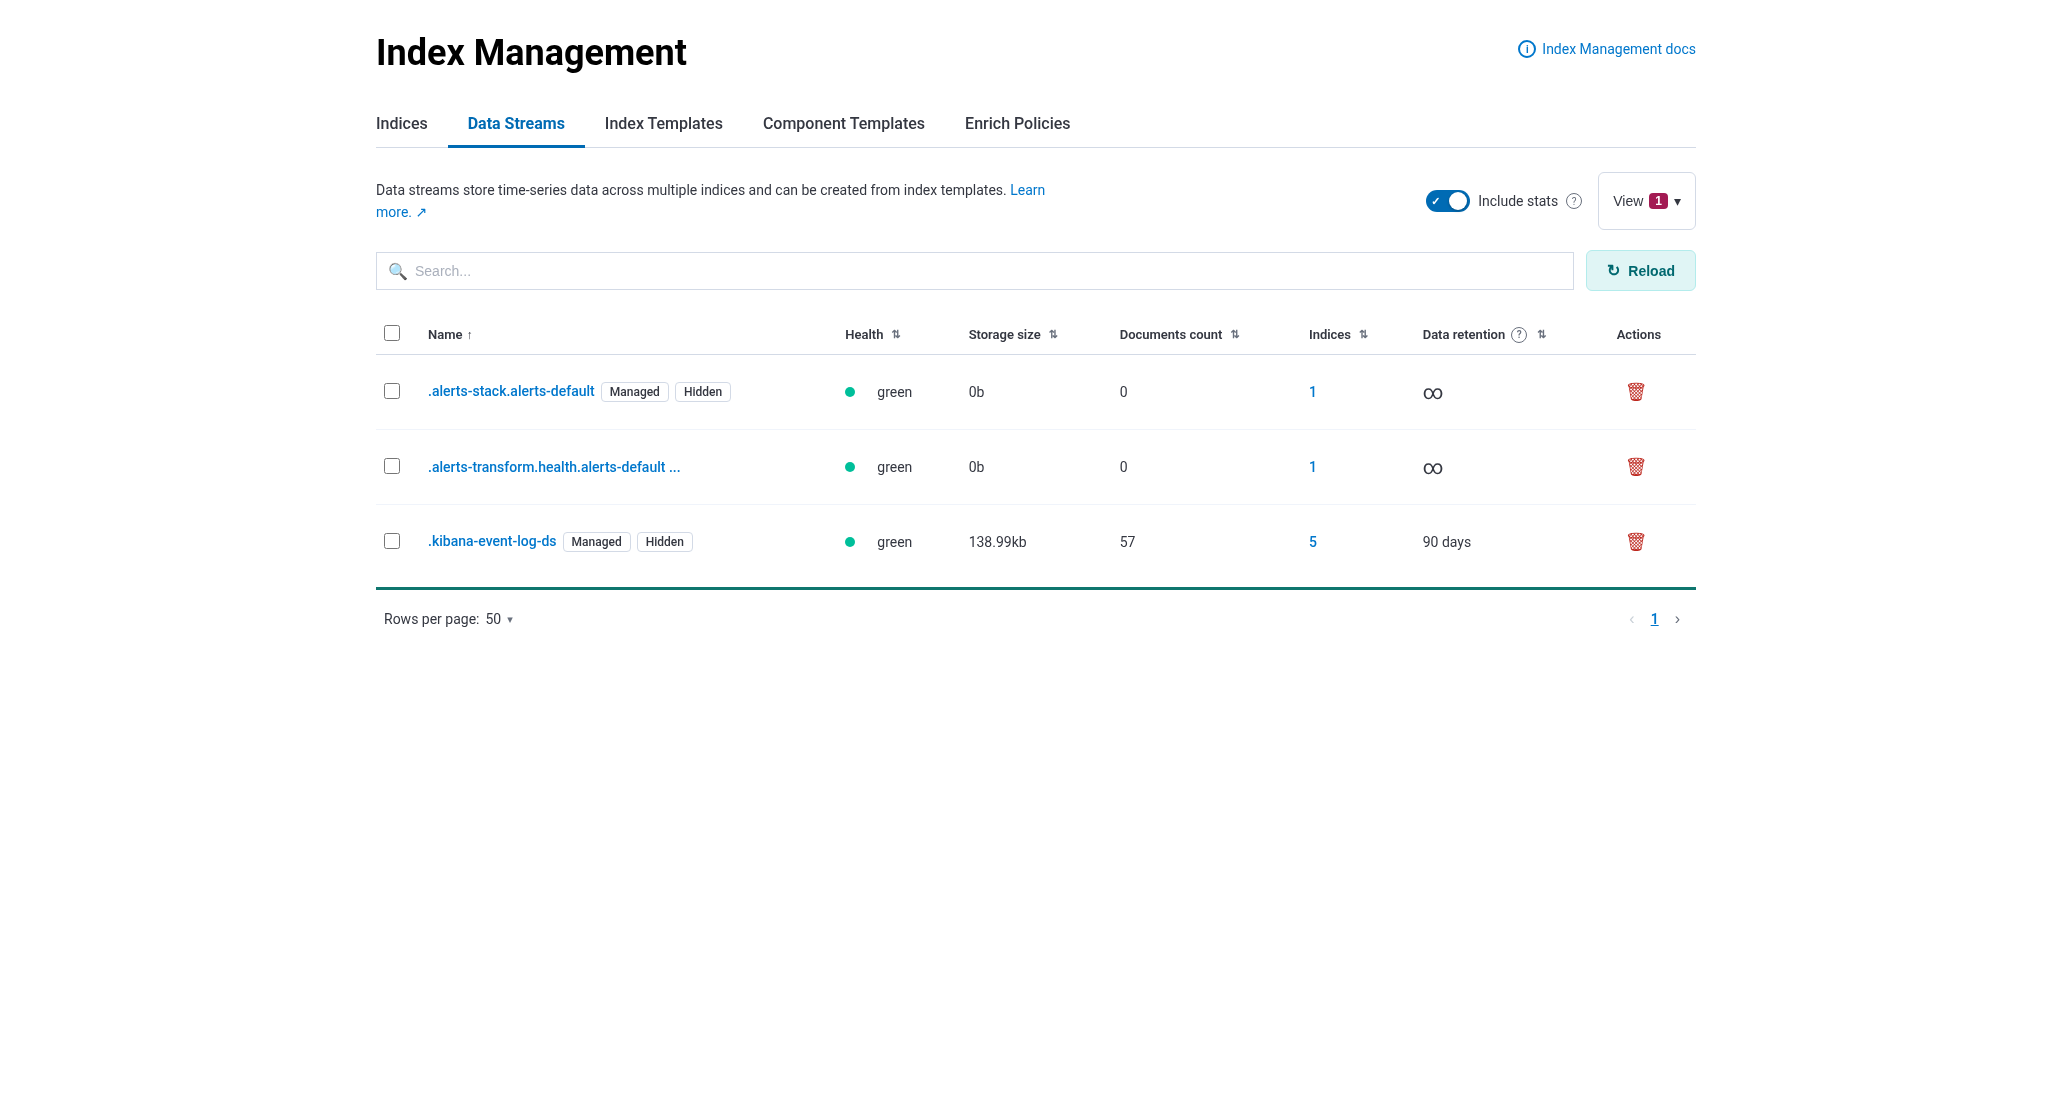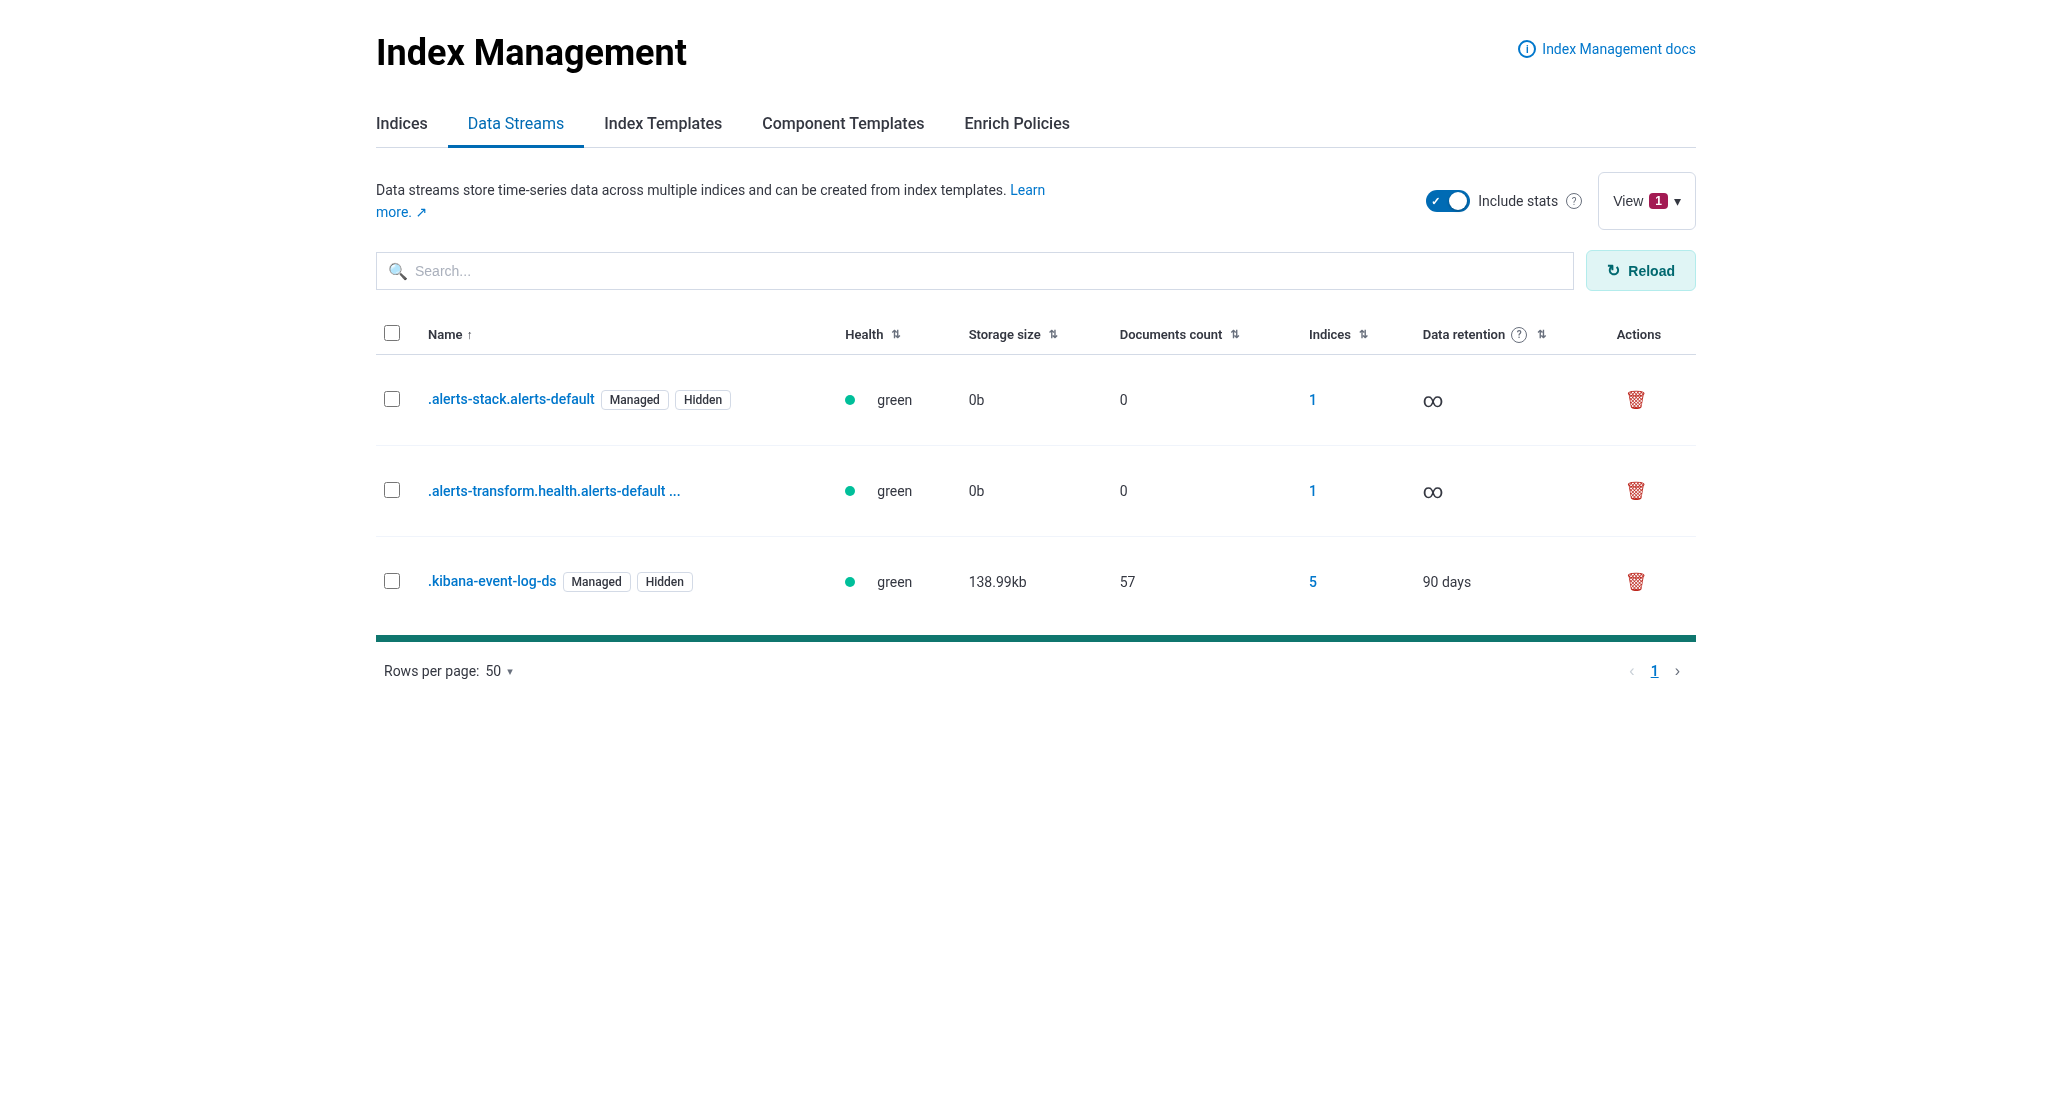--- a/index.html
+++ b/index.html
@@ -60,21 +60,21 @@
       color: #343741;
       cursor: pointer;
       border-bottom: 3px solid transparent;
       margin-bottom: -1px;
       white-space: nowrap;
       text-decoration: none;
     }
     .tab.active {
       color: #006bb4;
       border-bottom: 3px solid #006bb4;
-      font-weight: 400;
+      font-weight: 700;
     }
     .tab:first-child { padding-left: 0; }
     
     .description-bar {
       display: flex;
       justify-content: space-between;
       align-items: center;
       margin-bottom: 20px;
     }
     .description-text {
@@ -224,21 +224,21 @@
       color: #343741;
       white-space: nowrap;
     }
     .data-table th .sort-icon {
       display: inline-block;
       margin-left: 4px;
       font-size: 11px;
       color: #69707d;
     }
     .data-table td {
-      padding: 30px 16px;
+      padding: 22px 16px;
       font-size: 14px;
       color: #343741;
       border-bottom: 1px solid #f0f4fb;
     }
     .data-table tr:last-child td { border-bottom: none; }
     .checkbox-cell {
       width: 36px;
       padding: 10px 8px !important;
     }
     input[type="checkbox"] {
@@ -291,21 +291,21 @@
       font-size: 18px;
       padding: 4px 8px;
       border-radius: 4px;
     }
     
     .pagination-bar {
       display: flex;
       justify-content: space-between;
       align-items: center;
       padding: 16px 8px 0;
-      border-top: 7px solid #0f766e;
+      border-top: 3px solid #0f766e;
       margin-top: 8px;
     }
     .rows-per-page {
       display: flex;
       align-items: center;
       gap: 6px;
       font-size: 14px;
       color: #343741;
       cursor: pointer;
     }

